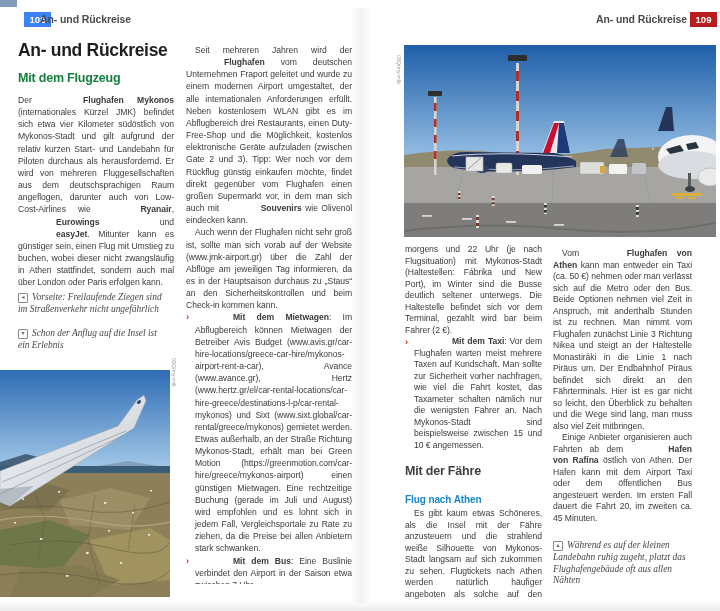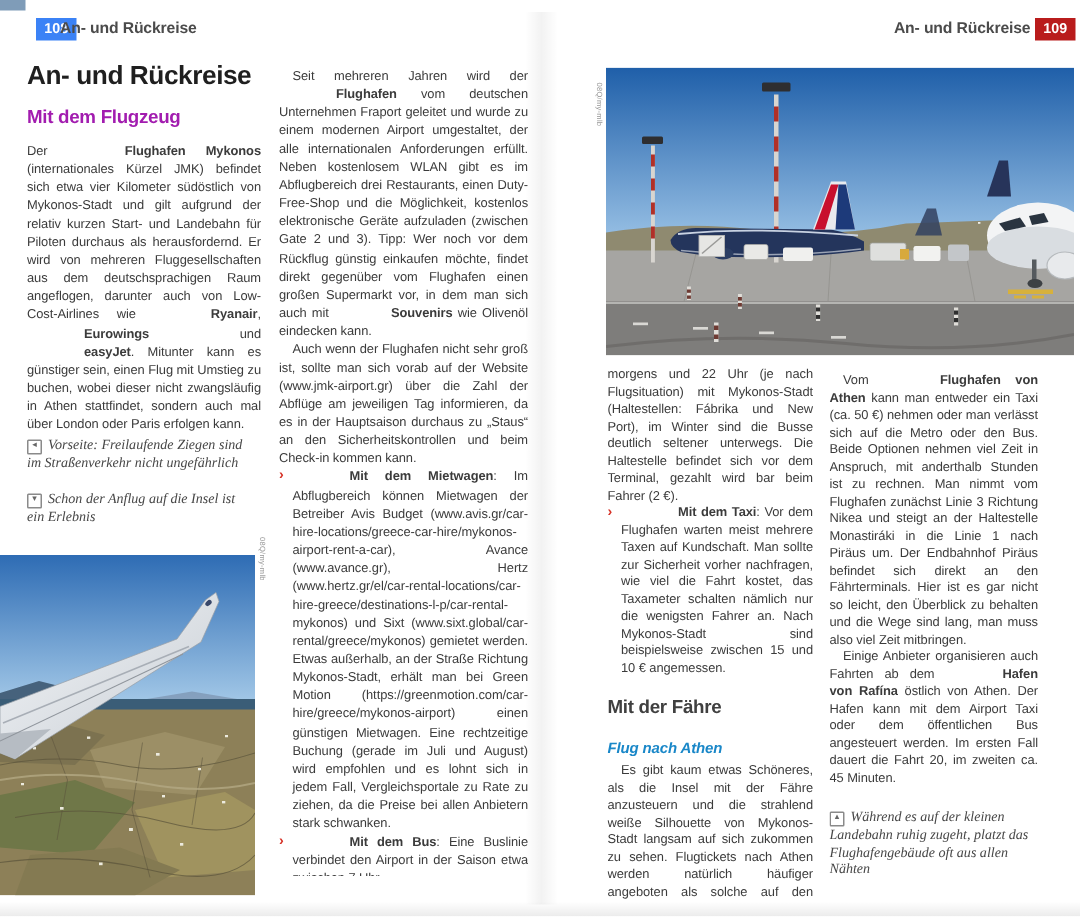--- a/index.html
+++ b/index.html
@@ -45,21 +45,21 @@
 
   <div class="corner-sliver"></div>
 
   <div class="hdr-num" style="left:24px;background:#3b82f6;">108</div>
   <div class="hdr-title" style="left:40px;">An- und Rückreise</div>
   <div class="hdr-title" style="right:33px;">An- und Rückreise</div>
   <div class="hdr-num" style="left:690px;background:#b91c1c;">109</div>
 
   <div class="col" style="left:18px;top:40px;width:156px;">
     <h1 class="page-title">An- und Rückreise</h1>
-    <h2 class="h-sec" style="color:#a21caf;">Mit dem Flugzeug</h2>
+    <h2 class="h-sec" style="color:#15803d;">Mit dem Flugzeug</h2>
     <p class="para body"><span>Der </span><span class="b">Flughafen Mykonos</span><span> (internationales Kürzel JMK) befindet sich etwa vier Kilometer südöstlich von Mykonos-Stadt und gilt aufgrund der relativ kurzen Start- und Landebahn für Piloten durchaus als herausfordernd. Er wird von mehreren Fluggesellschaften aus dem deutschsprachigen Raum angeflogen, darunter auch von Low-Cost-Airlines wie </span><span class="b">Ryanair</span><span>, </span><span class="b">Eurowings</span><span> und </span><span class="b">easyJet</span><span>. Mitunter kann es günstiger sein, einen Flug mit Umstieg zu buchen, wobei dieser nicht zwangsläufig in Athen stattfindet, sondern auch mal über London oder Paris erfolgen kann.</span></p>
   </div>
 
   <div class="caption" style="left:18px;top:292px;width:152px;">
     <span class="capicon">◂</span><span>Vorseite: Freilaufende Ziegen sind im Straßenverkehr nicht ungefährlich</span>
   </div>
   <div class="caption" style="left:18px;top:328px;width:152px;">
     <span class="capicon">▾</span><span>Schon der Anflug auf die Insel ist ein Erlebnis</span>
   </div>
 
@@ -231,21 +231,21 @@
   </div>
   <div class="credit" style="left:396px;top:55px;">08Q/my-mlb</div>
 
   <div class="col rp" style="left:405px;top:244px;width:137px;height:356px;overflow:hidden;">
     <p class="para body"><span>morgens und 22 Uhr (je nach Flugsituation) mit Mykonos-Stadt (Haltestellen: Fábrika und New Port), im Winter sind die Busse deutlich seltener unterwegs. Die Haltestelle befindet sich vor dem Terminal, gezahlt wird bar beim Fahrer (2 €).</span></p>
     <div class="item body">
       <span class="bullet" style="color:#d63227;">›</span>
       <span><span class="b">Mit dem Taxi</span><span>: Vor dem Flughafen warten meist mehrere Taxen auf Kundschaft. Man sollte zur Sicherheit vorher nachfragen, wie viel die Fahrt kostet, das Taxameter schalten nämlich nur die wenigsten Fahrer an. Nach Mykonos-Stadt sind beispielsweise zwischen 15 und 10 € angemessen.</span></span>
     </div>
     <h2 class="h-sec" style="color:#404040;margin-top:13px;margin-bottom:6px;">Mit der Fähre</h2>
-    <h3 class="h-sub" style="color:#1987c8;margin-top:16px;font-style:italic;">Flug nach Athen</h3>
+    <h3 class="h-sub" style="color:#1987c8;margin-top:16px;">Flug nach Athen</h3>
     <p class="para body indent"><span>Es gibt kaum etwas Schöneres, als die Insel mit der Fähre anzusteuern und die strahlend weiße Silhouette von Mykonos-Stadt langsam auf sich zukommen zu sehen. Flugtickets nach Athen werden natürlich häufiger angeboten als solche auf den kleinen Inselflughafen, sodass viele die Anreise über Athen mit dem Flugzeug und die Weiterreise mit der Fähre ab dem </span></p>
   </div>
 
   <div class="col rp" style="left:553px;top:248px;width:139px;height:356px;overflow:hidden;">
     <p class="para body indent"><span>Vom </span><span class="b">Flughafen von Athen</span><span> kann man entweder ein Taxi (ca. 50 €) nehmen oder man verlässt sich auf die Metro oder den Bus. Beide Optionen nehmen viel Zeit in Anspruch, mit anderthalb Stunden ist zu rechnen. Man nimmt vom Flughafen zunächst Linie 3 Richtung Nikea und steigt an der Haltestelle Monastiráki in die Linie 1 nach Piräus um. Der Endbahnhof Piräus befindet sich direkt an den Fährterminals. Hier ist es gar nicht so leicht, den Überblick zu behalten und die Wege sind lang, man muss also viel Zeit mitbringen.</span></p>
     <p class="para body indent"><span>Einige Anbieter organisieren auch Fahrten ab dem </span><span class="b">Hafen von Rafína</span><span> östlich von Athen. Der Hafen kann mit dem Airport Taxi oder dem öffentlichen Bus angesteuert werden. Im ersten Fall dauert die Fahrt 20, im zweiten ca. 45 Minuten.</span></p>
     <div class="caption inflow">
       <span class="capicon">▴</span><span>Während es auf der kleinen Landebahn ruhig zugeht, platzt das Flughafengebäude oft aus allen Nähten</span>
     </div>
   </div>

